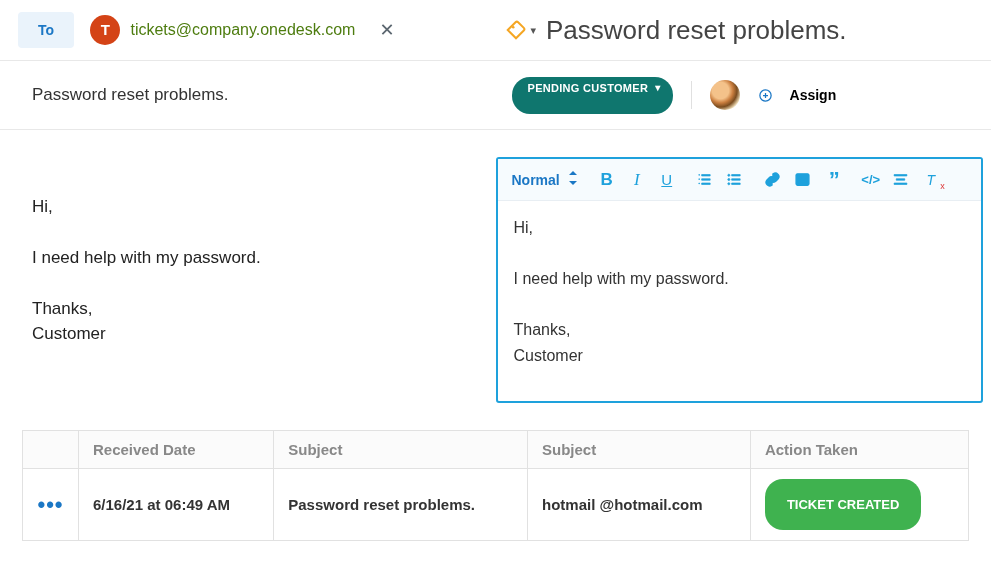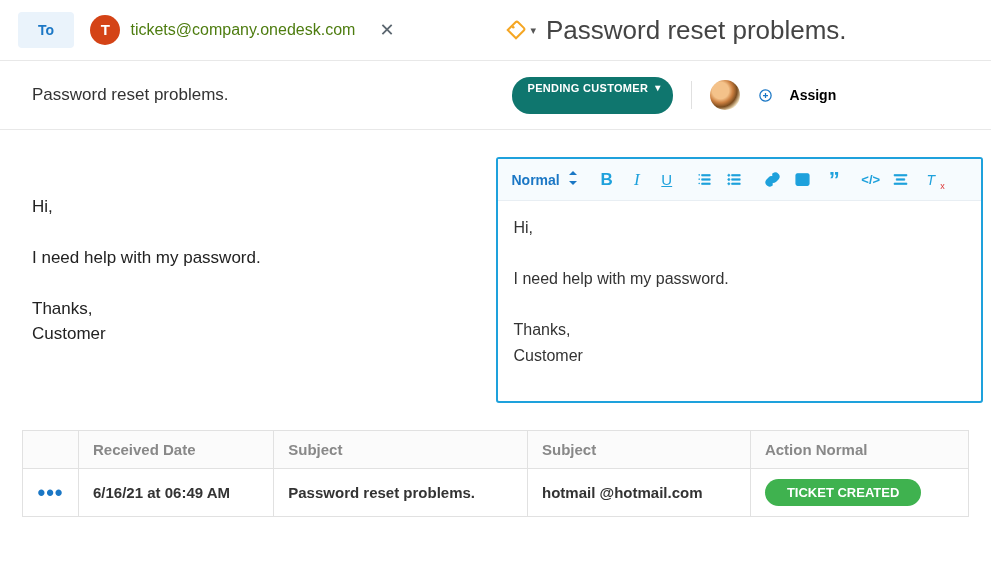--- a/index.html
+++ b/index.html
@@ -212,21 +212,21 @@
       font-size: 22px;
       letter-spacing: 1px;
       cursor: pointer;
     }
     .action-badge {
       display: inline-block;
       background: #3fb24f;
       color: #fff;
       font-weight: 700;
       font-size: 13px;
-      padding: 6px 22px;
+      padding: 18px 22px;
       border-radius: 18px;
     }
     td { font-weight: 600; color: #333; }
   </style>
 </head>
 <body>
 
 <div class="top-row">
   <div class="left-col">
     <span class="to-pill">To</span>
@@ -350,21 +350,21 @@
 </div>
 
 <div class="table-wrap">
   <table>
     <thead>
       <tr>
         <th></th>
         <th>Received Date</th>
         <th>Subject</th>
         <th>Subject</th>
-        <th>Action Normal</th>
+        <th>Action Taken</th>
       </tr>
     </thead>
     <tbody>
       <tr>
         <td class="actions">•••</td>
         <td>6/16/21 at 06:49 AM</td>
         <td>Password reset problems.</td>
         <td>hotmail @hotmail.com</td>
         <td>
           <span class="action-badge">TICKET CREATED</span>

